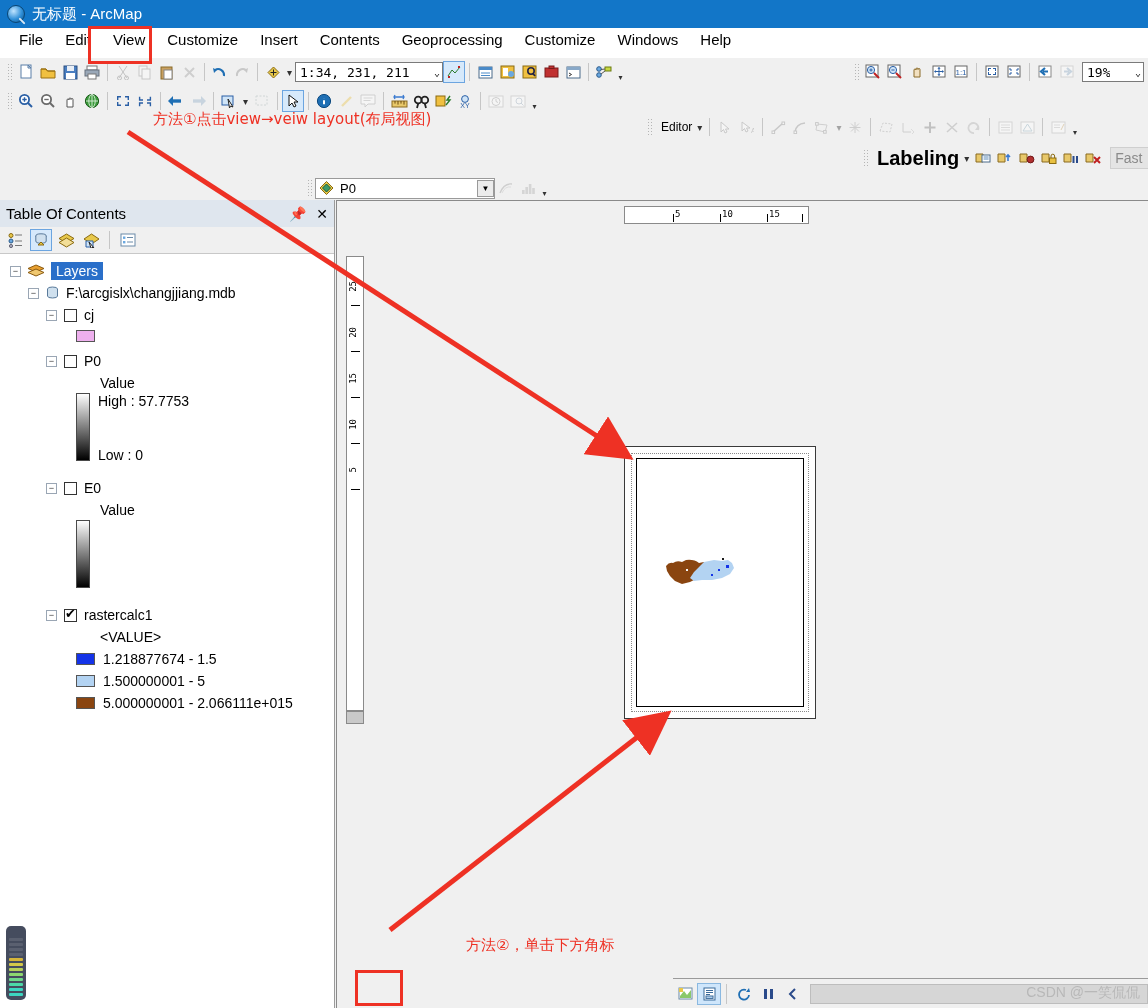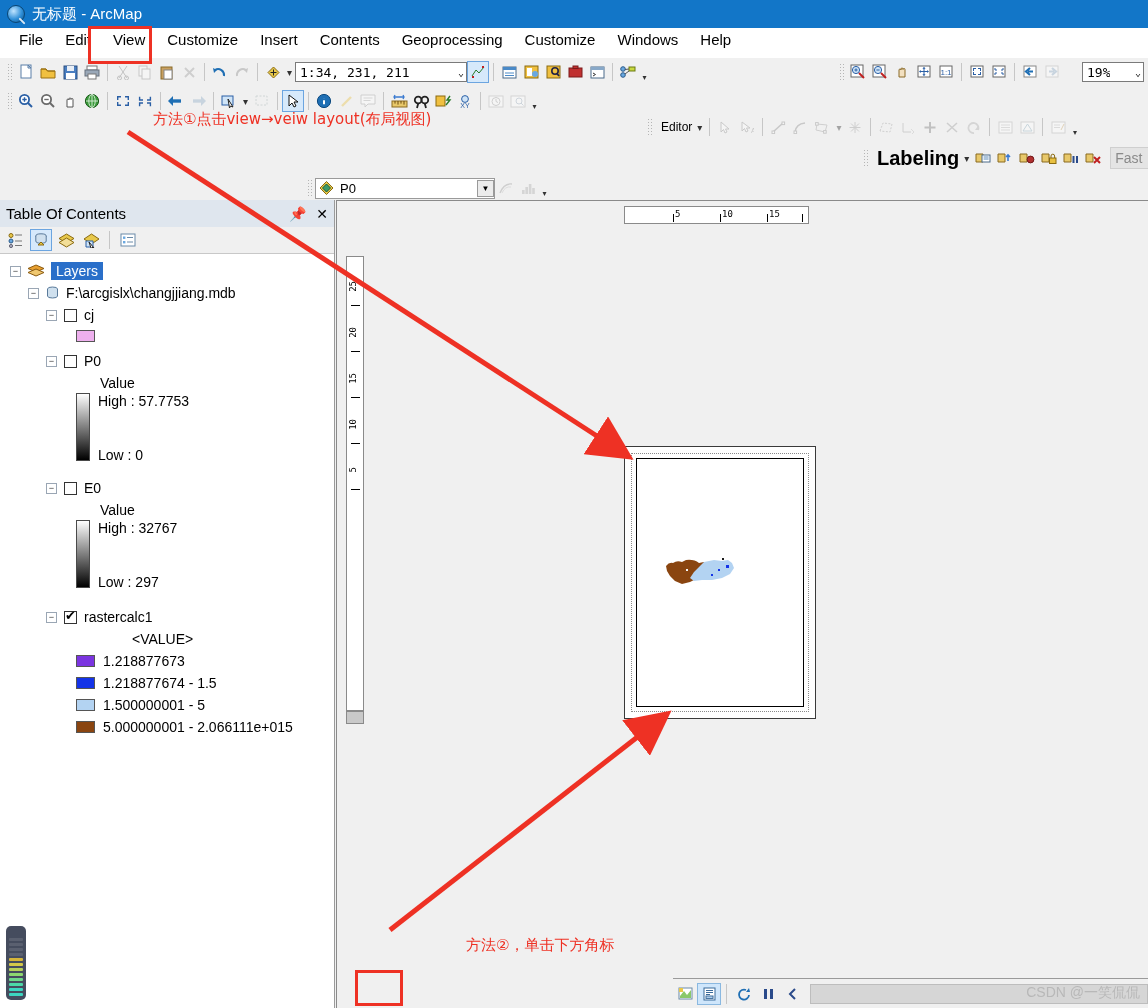--- a/index.html
+++ b/index.html
@@ -231,21 +231,21 @@
       </svg>
     </div>
   <div class="sep"></div>
   <div class="btn">
     <svg width="15" height="15">
         <path d="M7.5 2 L13 7.5 L7.5 13 L2 7.5 Z" fill="#e8c84a" stroke="#8a6a10"></path>
         <path d="M7.5 4.5v6M4.5 7.5h6" stroke="#222"></path>
       </svg>
     </div>
   <div class="carettiny">▾</div>
-  <div class="combo" style="width:172px;">
+  <div class="combo" style="width:148px;">
     <span class="cv">1:34, 231, 211</span>
     <span style="font-size:10px;">⌄</span>
   </div>
   <div class="btn sel">
     <svg width="14" height="14">
         <path d="M1 11 L5 5 L8 8 L13 2" stroke="#2a7a2a" fill="none"></path>
         <rect x="1" y="11" width="2" height="2" fill="#c02020"></rect>
         <rect x="11" y="1" width="2" height="2" fill="#c02020"></rect>
       </svg>
     </div>
@@ -350,21 +350,21 @@
           <rect x="2" y="2" width="12" height="11" fill="#fff" stroke="#888"></rect>
           <path d="M11 7.5 L6 7.5 M8 4 L4 7.5 L8 11" stroke="#1f6fb4" stroke-width="2.2" fill="none"></path>
         </svg>
       </div>
     <div class="btn dis">
       <svg width="17" height="16">
           <rect x="2" y="2" width="12" height="11" fill="#fff" stroke="#aaa"></rect>
           <path d="M5 7.5 L10 7.5 M8 4 L12 7.5 L8 11" stroke="#8aa8c4" stroke-width="2.2" fill="none"></path>
         </svg>
       </div>
-    <div class="combo" style="width:62px; margin-left:19px;">
+    <div class="combo" style="width:62px; margin-left:4px;">
       <span class="cv">19%</span>
       <span style="font-size:10px;">⌄</span>
     </div>
   </div>
 </div>
 
 <div class="tbrow" id="tb2">
   <div class="grip"></div>
   <div class="btn">
     <svg width="16" height="16">
@@ -766,37 +766,29 @@
     <div class="trow" style="padding-left:46px; gap:7px; margin-top:14px;">
       <span class="exp">−</span>
       <span class="cbx"></span>
       <span>E0</span>
     </div>
     <div class="trow" style="padding-left:100px; height:21px;">
       <span>Value</span>
     </div>
     <div style="display:flex; padding-left:76px; align-items:flex-start;">
       <span class="ramp" style="background:linear-gradient(#ffffff,#000000);"></span>
-      <div style="padding-left:8px; display:flex; flex-direction:column; justify-content:space-between; height:70px;">
-        <span>High : 32767</span>
-        <span>Low : 297</span>
-      </div>
     </div>
 
     <div class="trow" style="padding-left:46px; gap:7px; margin-top:16px;">
       <span class="exp">−</span>
       <span class="cbx on"></span>
       <span>rastercalc1</span>
     </div>
-    <div class="trow" style="padding-left:100px; height:22px;margin-left:32px;">
+    <div class="trow" style="padding-left:100px; height:22px;">
       <span>&lt;VALUE&gt;</span>
-    </div>
-    <div class="trow" style="padding-left:76px; gap:8px;">
-      <span class="swatch" style="background:#7b35e0;"></span>
-      <span>1.218877673</span>
     </div>
     <div class="trow" style="padding-left:76px; gap:8px;text-align:right;">
       <span class="swatch" style="background:#1433e8;"></span>
       <span>1.218877674 - 1.5</span>
     </div>
     <div class="trow" style="padding-left:76px; gap:8px;">
       <span class="swatch" style="background:#b3d3f2;"></span>
       <span>1.500000001 - 5</span>
     </div>
     <div class="trow" style="padding-left:76px; gap:8px;">

